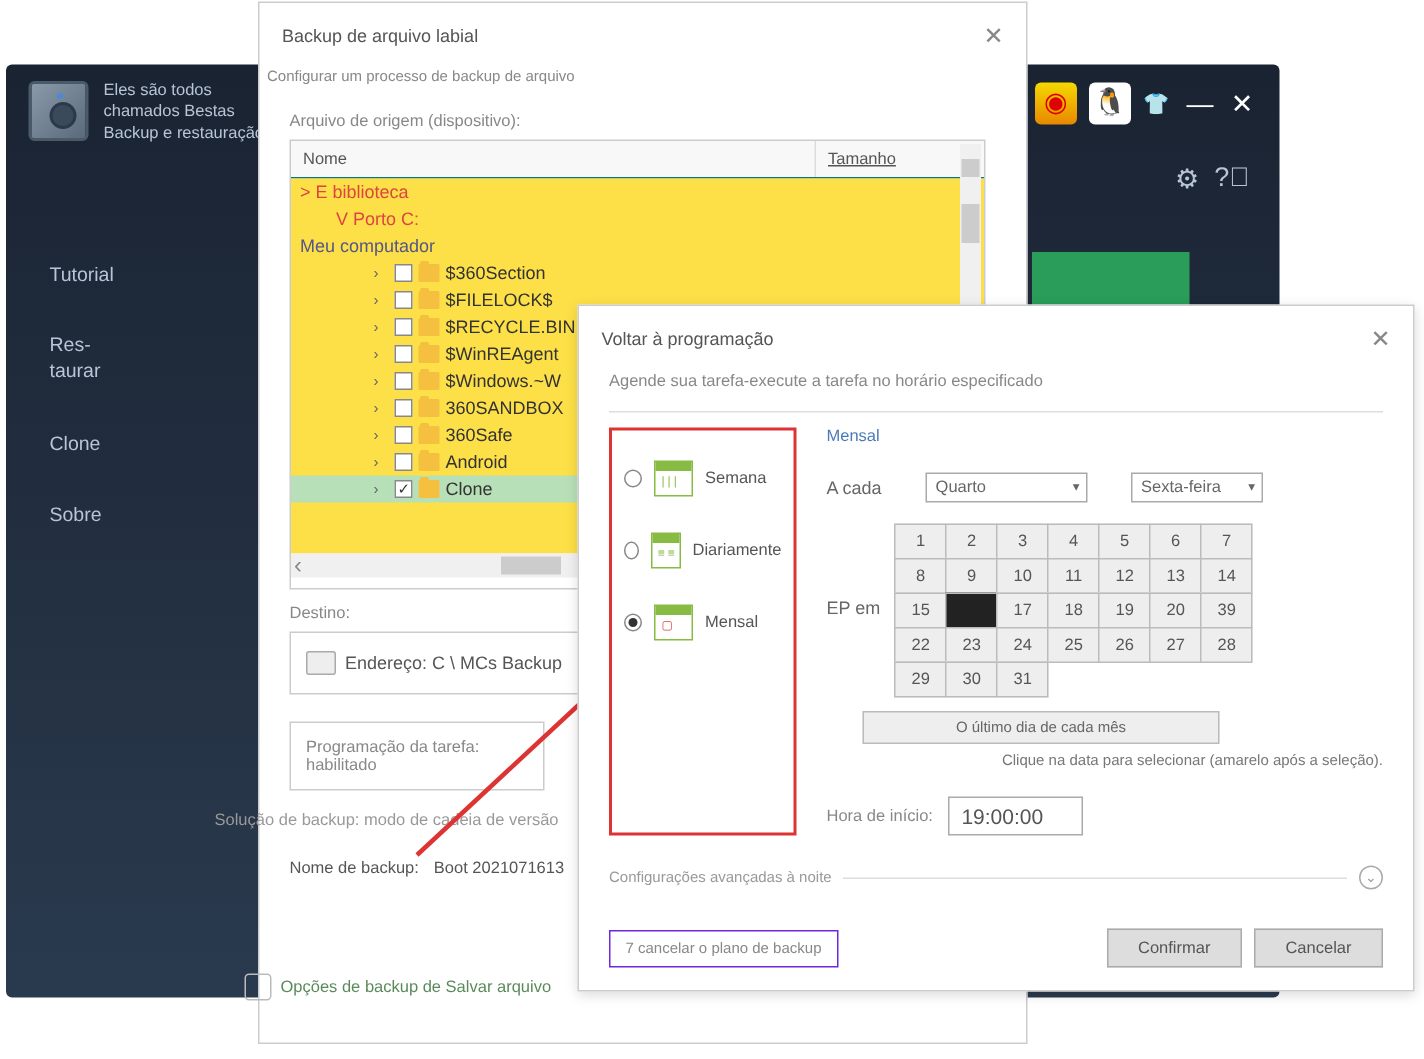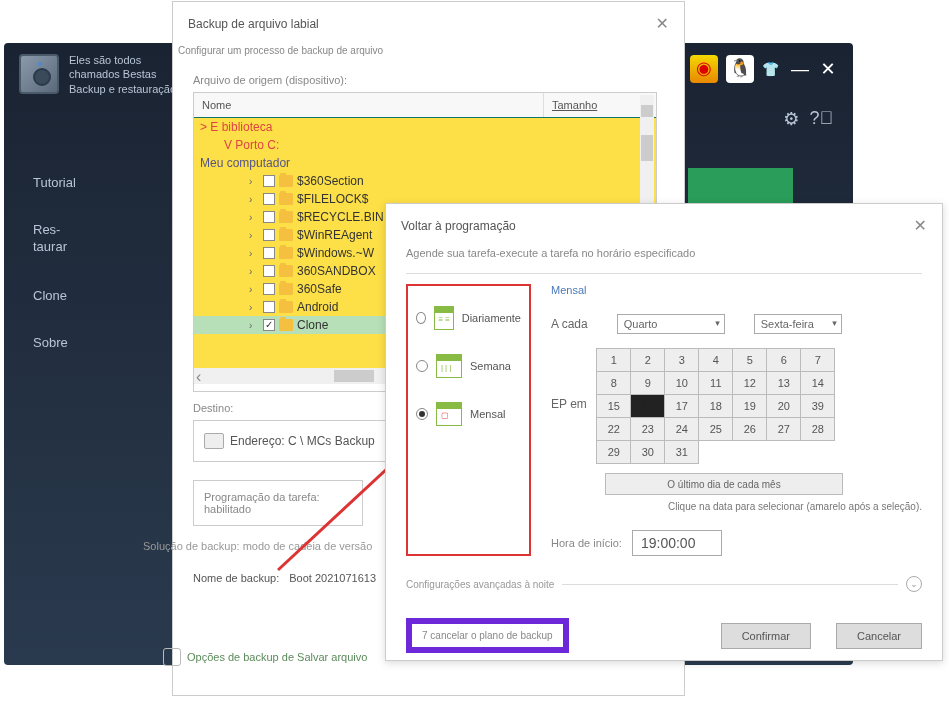--- a/index.html
+++ b/index.html
@@ -113,22 +113,22 @@
 .cal-hint { font-size: 10px; color: #777; text-align: right; margin-top: 6px; }
 
 .time-row { display: flex; align-items: center; gap: 10px; margin-top: 18px; font-size: 11px; color: #888; }
 .time-input { border: 1px solid #aaa; padding: 4px 8px; font-size: 14px; color: #555; width: 90px; position: relative; }
 
 .adv-row { display: flex; align-items: center; font-size: 10px; color: #999; margin-top: 20px; }
 .adv-line { flex: 1; border-top: 1px solid #ddd; margin: 0 8px; }
 .adv-chev { width: 16px; height: 16px; border: 1px solid #aaa; border-radius: 50%; display: flex; align-items: center; justify-content: center; font-size: 9px; }
 
 .dlg2-footer { display: flex; align-items: center; margin-top: 26px; }
-.cancel-plan { border: 6px solid #6d28d9; padding: 6px 10px; font-size: 10px; color: #888; }
-.dlg2-footer-right { margin-left: auto; display: flex; gap: 25px; }
+.cancel-plan { border: 1px solid #6d28d9; padding: 6px 10px; font-size: 10px; color: #888; }
+.dlg2-footer-right { margin-left: auto; display: flex; gap: 8px; }
 .btn-confirm { padding: 6px 20px; background: #ddd; border: 1px solid #aaa; font-size: 11px; color: #555; cursor: pointer; }
 
 
 .arrow { position: absolute; left: 268px; top: 430px; width: 200px; height: 150px; pointer-events: none; }
 </style>
 </head>
 <body>
 
 <div class="app-window">
   <div class="app-header">
@@ -292,27 +292,27 @@
     <span>Voltar à programação</span>
     <span class="dlg-close">✕</span>
   </div>
   <div class="dlg2-body">
     <div class="dlg2-sub">Agende sua tarefa-execute a tarefa no horário especificado</div>
     <hr class="dlg2-hr">
     <div class="sched-layout">
       <div class="freq-box red-highlight">
         <div class="freq-opt">
             <span class="radio"></span>
+            <span class="cal-ico weekly"></span>
+            <span>Semana</span>
+          </div>
+        <div class="freq-opt">
+            <span class="radio"></span>
             <span class="cal-ico"></span>
             <span>Diariamente</span>
-          </div>
-        <div class="freq-opt">
-            <span class="radio"></span>
-            <span class="cal-ico weekly"></span>
-            <span>Semana</span>
           </div>
         <div class="freq-opt">
             <span class="radio checked"></span>
             <span class="cal-ico monthly"></span>
             <span>Mensal</span>
           </div>
       </div>
       <div class="month-panel">
         <div class="month-label">Mensal</div>
         <div class="each-row">
@@ -349,21 +349,21 @@
               <div class="cal-cell">24</div>
               <div class="cal-cell">25</div>
               <div class="cal-cell">26</div>
               <div class="cal-cell">27</div>
               <div class="cal-cell">28</div>
               <div class="cal-cell">29</div>
               <div class="cal-cell">30</div>
               <div class="cal-cell">31</div>
             </div>
         </div>
-        <div style="margin-left:54px;width:238px">
+        <div style="margin-left:24px;width:238px">
           <div class="cal-last">O último dia de cada mês</div>
         </div>
         <div class="cal-hint">Clique na data para selecionar (amarelo após a seleção).</div>
         <div class="time-row">
           <span>Hora de início:</span>
           <div class="time-input"><span>19:00:00</span></div>
         </div>
       </div>
     </div>
     <div class="adv-row">

